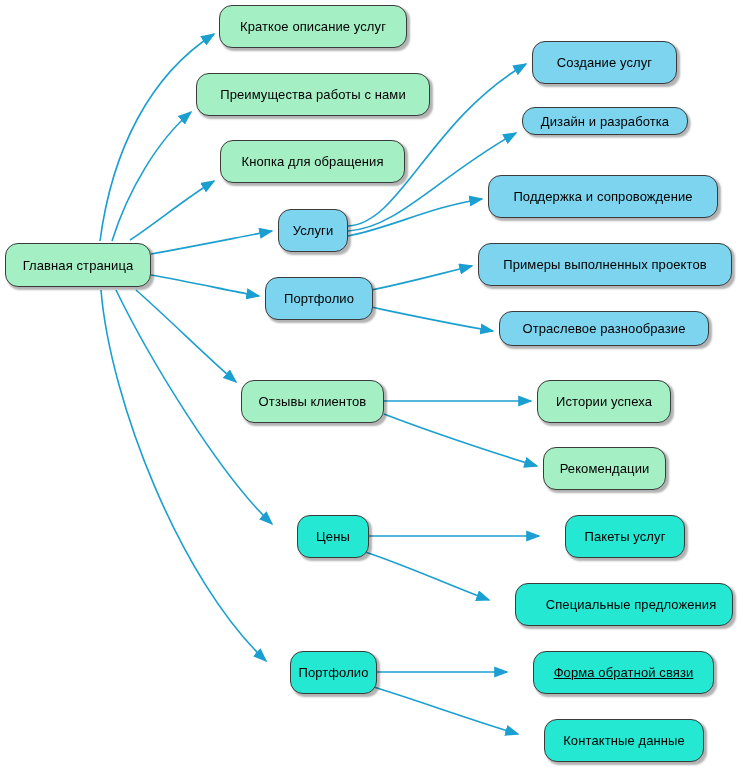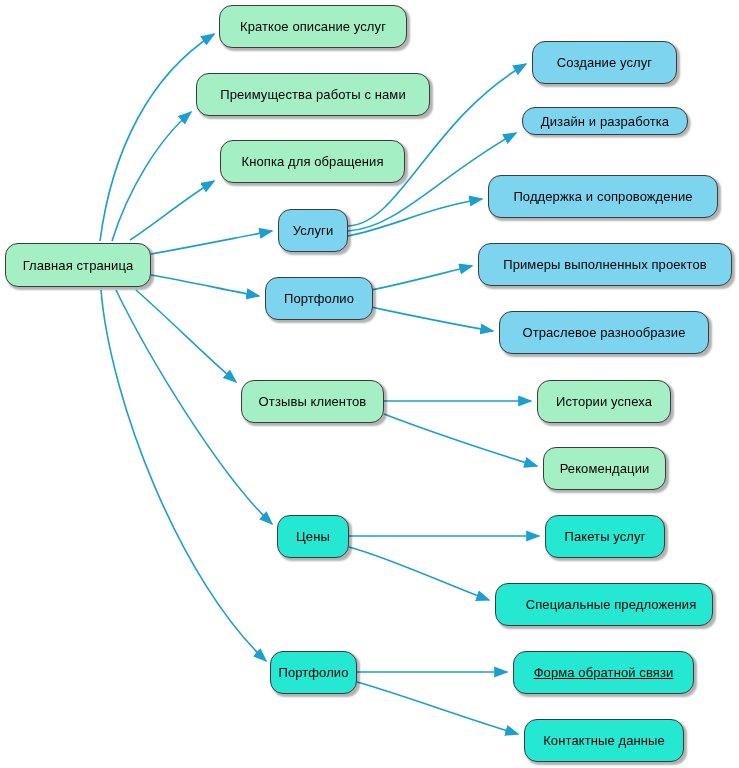--- a/index.html
+++ b/index.html
@@ -32,21 +32,21 @@
     justify-content: center;
     color: #000000;
     font-size: 13px;
     letter-spacing: 0.1px;
     white-space: nowrap;
     box-shadow: 2.5px 2.5px 2px rgba(0,0,0,0.30);
     user-select: none;
   }
   .lvl-green  { background: #a5efc4; }
   .lvl-sky    { background: #7dd4ef; }
-  .lvl-cyan   { background: #25e8d2; }
+  .lvl-cyan   { background: #25e8d2; margin-left: 20px; }
   .edge-layer {
     position: absolute;
     left: 0; top: 0;
     width: 739px; height: 768px;
     pointer-events: none;
   }
 </style>
 </head>
 <body>
 
@@ -103,21 +103,21 @@
       </div>
       <div class="node lvl-sky" style="left: 522px; top: 107px; width: 166px; height: 28px;">
         <span>Дизайн и разработка</span>
       </div>
       <div class="node lvl-sky" style="left: 488px; top: 175px; width: 230px; height: 43px;">
         <span>Поддержка и сопровождение</span>
       </div>
       <div class="node lvl-sky" style="left: 478px; top: 243px; width: 254px; height: 43px;">
         <span>Примеры выполненных проектов</span>
       </div>
-      <div class="node lvl-sky" style="left: 499px; top: 311px; width: 210px; height: 43px;">
+      <div class="node lvl-sky" style="left: 499px; top: 311px; width: 210px; height: 35px;">
         <span>Отраслевое разнообразие</span>
       </div>
       <div class="node lvl-green" style="left: 241px; top: 380px; width: 143px; height: 43px;">
         <span>Отзывы клиентов</span>
       </div>
       <div class="node lvl-green" style="left: 537px; top: 380px; width: 134px; height: 43px;">
         <span>Истории успеха</span>
       </div>
       <div class="node lvl-green" style="left: 543px; top: 447px; width: 123px; height: 43px;">
         <span>Рекомендации</span>

